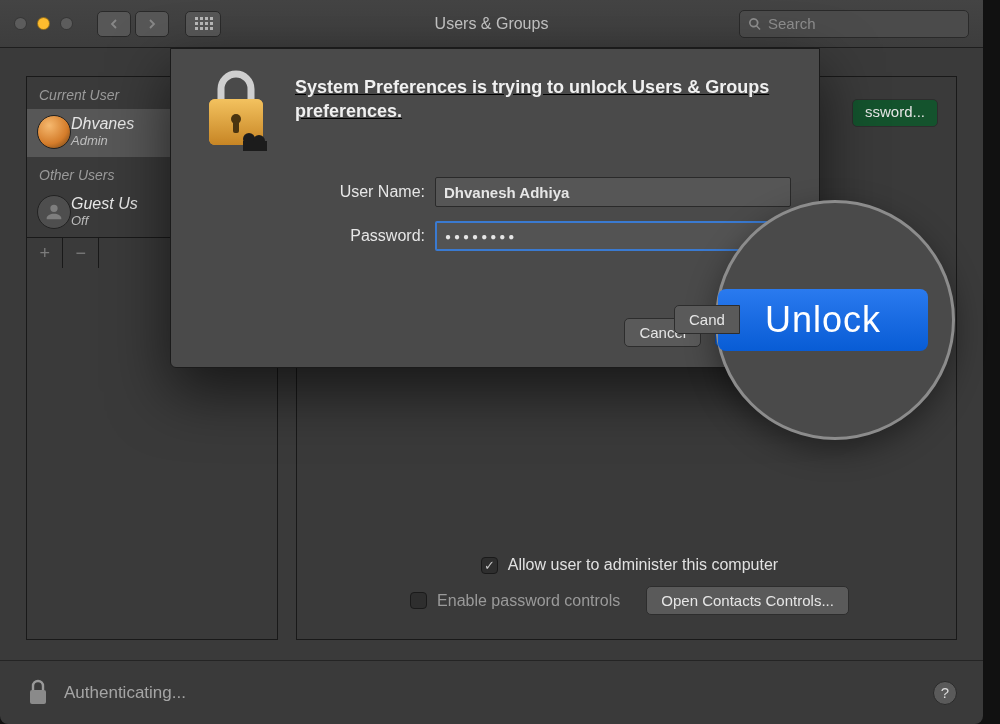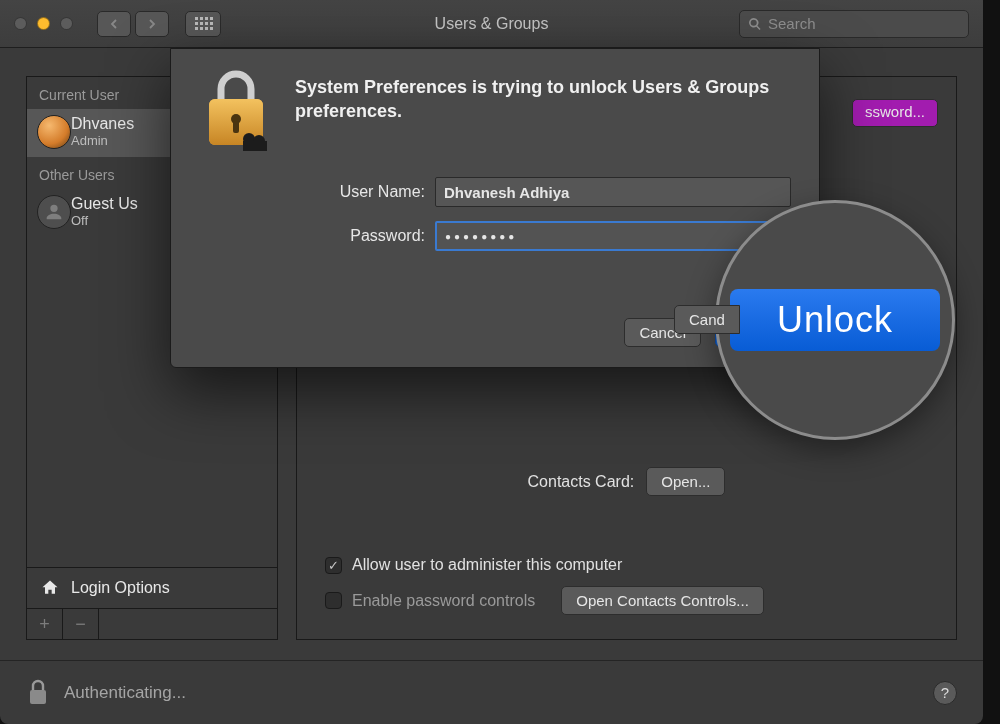--- a/index.html
+++ b/index.html
@@ -18,65 +18,65 @@
     .navbtn { width: 34px; height: 26px; background: #575757; border: 1px solid #2a2a2a; border-radius: 5px; display:flex; align-items:center; justify-content:center; color:#888; font-size: 14px;}
     .gridbtn { width: 36px; height: 26px; background: #575757; border: 1px solid #2a2a2a; border-radius: 5px; margin-left: 6px; display:flex; align-items:center; justify-content:center; }
     .gridbtn .grid-ic { width: 16px; height: 14px; display:grid; grid-template-columns: repeat(4,3px); grid-template-rows: repeat(3,3px); gap: 2px;}
     .gridbtn .grid-ic span { background:#b9b9b9; }
     .wintitle { position:absolute; left:0; right:0; text-align:center; color:#c4c4c4; font-size: 16px; pointer-events:none; }
     .searchbox { margin-left:auto; width: 230px; height: 28px; background: #4b4b4b; border-radius:5px; border:1px solid #2a2a2a; display:flex; align-items:center; padding: 0 8px; gap:6px; color:#8e8e8e; font-size: 15px; }
     .searchbox svg { width:14px; height:14px; fill:#8e8e8e; }
 
     
     .body { flex:1; display:flex; padding: 28px 26px 20px 26px; gap: 18px; position:relative; }
-    .sidebar { width: 252px; background: #3a3a3a; border:1px solid #191919; display:flex; flex-direction:column; }
+    .sidebar { width: 252px; background: #3a3a3a; border:1px solid #191919; display:flex; flex-direction:column;font-style:italic; }
     .side-section-label { color:#9a9a9a; font-size: 14px; padding: 10px 12px 6px; }
     .user-row { display:flex; gap:0; padding: 6px 10px 8px 10px; }
     .user-row.selected { background:#575757; }
     .avatar { width:34px; height:34px; border-radius:50%; background: radial-gradient(circle at 35% 30%, #f6b96f, #d47c2a 60%, #5c3a14); border: 1px solid #222; flex-shrink:0; }
     .avatar.guest { background:#4e4e4e; display:flex; align-items:center; justify-content:center; }
     .avatar.guest svg { width:22px; height:22px; fill:#7e7e7e; }
     .uname { color:#e6e6e6; font-size:16px; line-height:1.1; }
     .urole { color:#bdbdbd; font-size:13px; }
     .login-options { margin-top:auto; border-top:1px solid #191919; padding: 10px 12px; display:flex; align-items:center; gap:10px; color:#e8e8e8; font-size:16px;}
     .login-options svg { width:22px; height:20px; fill:#e8e8e8; }
     .add-remove { display:flex; border-top:1px solid #191919; }
     .add-remove div { width:36px; height:30px; display:flex; align-items:center; justify-content:center; color:#7c7c7c; border-right:1px solid #191919; font-size:18px; }
 
     .content-pane { flex:1; background:#3a3a3a; border:1px solid #191919; position:relative; padding: 18px; }
 
-    .change-pw { position:absolute; right:18px; top:22px; height:28px; background:#a21caf; border:1px solid #2d2d2d; border-radius:5px; color:#e6e6e6; font-size:15px; padding: 3px 12px; }
+    .change-pw { position:absolute; right:18px; top:22px; height:28px; background:#14532d; border:1px solid #2d2d2d; border-radius:5px; color:#e6e6e6; font-size:15px; padding: 3px 12px; }
 
     .contacts-row { position:absolute; top: 390px; left: 0; right:0; display:flex; align-items:center; justify-content:center; gap:12px; color:#e1e1e1; font-size:16px; }
     .btn { height:29px; background:#5a5a5a; border:1px solid #2d2d2d; border-radius:5px; color:#e6e6e6; font-size:15px; padding: 3px 14px; display:inline-flex; align-items:center; }
-    .check-row { display:flex; align-items:center; gap:10px; color:#9a9a9a; font-size:16px; padding:6px 4px; }
+    .check-row { display:flex; align-items:center; gap:10px; color:#9a9a9a; font-size:16px; padding:6px 4px;justify-content:center; }
     .check-row.enabled { color:#e1e1e1; }
     .checkbox { width:17px; height:17px; border-radius:4px; background:#2e2e2e; border:1px solid #1a1a1a; display:flex; align-items:center; justify-content:center; }
     .checkbox.checked::after { content:"✓"; color:#c6c6c6; font-size:13px; }
     .bottom-controls { position:absolute; bottom: 18px; left: 24px; right: 18px; }
 
     .statusbar { height: 64px; display:flex; align-items:center; padding: 0 26px; gap: 14px; color:#a5a5a5; font-size:17px; border-top: 1px solid #242424; }
     .help { margin-left:auto; width:24px; height:24px; border-radius:50%; background:#5a5a5a; color:#dcdcdc; display:flex; align-items:center; justify-content:center; font-size:15px; border:1px solid #2a2a2a; }
 
     
     .sheet { position:absolute; top: 48px; left: 170px; width: 650px; height: 320px; background:#4a4a4a; border:1px solid #1b1b1b; border-radius: 0 0 6px 6px; box-shadow: 0 24px 60px rgba(0,0,0,.6); padding: 26px 28px 20px 28px; display:flex; flex-direction:column; z-index: 5;}
     .sheet-top { display:flex; gap:22px; }
     .lock-big { width:74px; height:82px; position:relative; flex-shrink:0; margin-top:-6px;}
-    .sheet-msg { flex:1; }
+    .sheet-msg { flex:1;text-decoration:underline; }
     .sheet-msg h3 { color:#f0f0f0; font-size:18px; font-weight:700; line-height:1.35; }
     .sheet-msg p { color:#e2e2e2; font-size:16px; margin-top:8px; }
     .sheet-form { margin-top: 26px; display:grid; grid-template-columns: 136px 1fr; row-gap:14px; column-gap: 10px; align-items:center; padding-left: 90px;}
     .sheet-form label { color:#e6e6e6; font-size:16px; text-align:right; }
     .sheet-form .field { height:30px; background:#565656; border:1px solid #2a2a2a; border-radius:2px; color:#e6e6e6; padding:8px 8px; font-size:15px; display:flex; align-items:center;font-weight:bold; }
     .sheet-form .field.password { border: 2px solid #3a7ad1; background:#535353; letter-spacing:3px; font-size:10px; }
     .sheet-buttons { margin-top:auto; display:flex; justify-content:flex-end; gap:14px; }
     .sheet-buttons .btn.primary { background:#1767d8; border-color:#0d4fad; color:#fff; }
 
     
-    .magnifier { position:absolute; width: 240px; height: 240px; border-radius:50%; top: 200px; right: 28px; border: 3px solid #8c8c8c; background:#4a4a4a; z-index: 8; display:flex; align-items:center; justify-content:center; box-shadow: 0 10px 30px rgba(0,0,0,.4);}
+    .magnifier { position:absolute; width: 240px; height: 240px; border-radius:50%; top: 200px; right: 28px; border: 3px solid #8c8c8c; background:#4a4a4a; z-index: 8; display:flex; align-items:center; justify-content:flex-start; box-shadow: 0 10px 30px rgba(0,0,0,.4);}
     .mag-btn { width: 210px; height: 62px; background: linear-gradient(#2a7aef,#085cd5); border-radius: 8px; color:#fff; font-size: 36px; display:flex; align-items:center; justify-content:center; letter-spacing:1px; }
     .mag-cancel { position:absolute; left: -44px; top: 102px; }
     .mag-cancel .btn { border-top-right-radius:0; border-bottom-right-radius:0; }
   </style>
 </head>
 <body>
 
 <div class="window">
 
   <div class="titlebar">
@@ -138,40 +138,30 @@
           <svg viewBox="0 0 24 24">
               <path d="M12 12a4 4 0 100-8 4 4 0 000 8zm0 2c-4 0-8 2-8 5v1h16v-1c0-3-4-5-8-5z"></path>
             </svg>
         </div>
         <div>
           <div class="uname">Guest Us</div>
           <div class="urole">Off</div>
         </div>
       </div>
 
-      <div class="login-options">
-        <svg viewBox="0 0 24 24">
-            <path d="M12 3l9 8h-3v8h-4v-5h-4v5H6v-8H3z"></path>
-          </svg>
-        <span>Login Options</span>
-      </div>
       <div class="add-remove">
         <div>+</div>
         <div>−</div>
         <div style="flex:1;border:none"></div>
       </div>
     </div>
 
     <div class="content-pane">
       <div class="change-pw">ssword...</div>
 
-      <div class="contacts-row">
-        <span>Contacts Card:</span>
-        <div class="btn">Open...</div>
-      </div>
 
       <div class="bottom-controls">
         <div class="check-row enabled">
           <div class="checkbox checked"></div>
           <span>Allow user to administer this computer</span>
         </div>
         <div class="check-row">
           <div class="checkbox"></div>
           <span>Enable password controls</span>
           <div class="btn" style="margin-left:16px;">Open Contacts Controls...</div>

